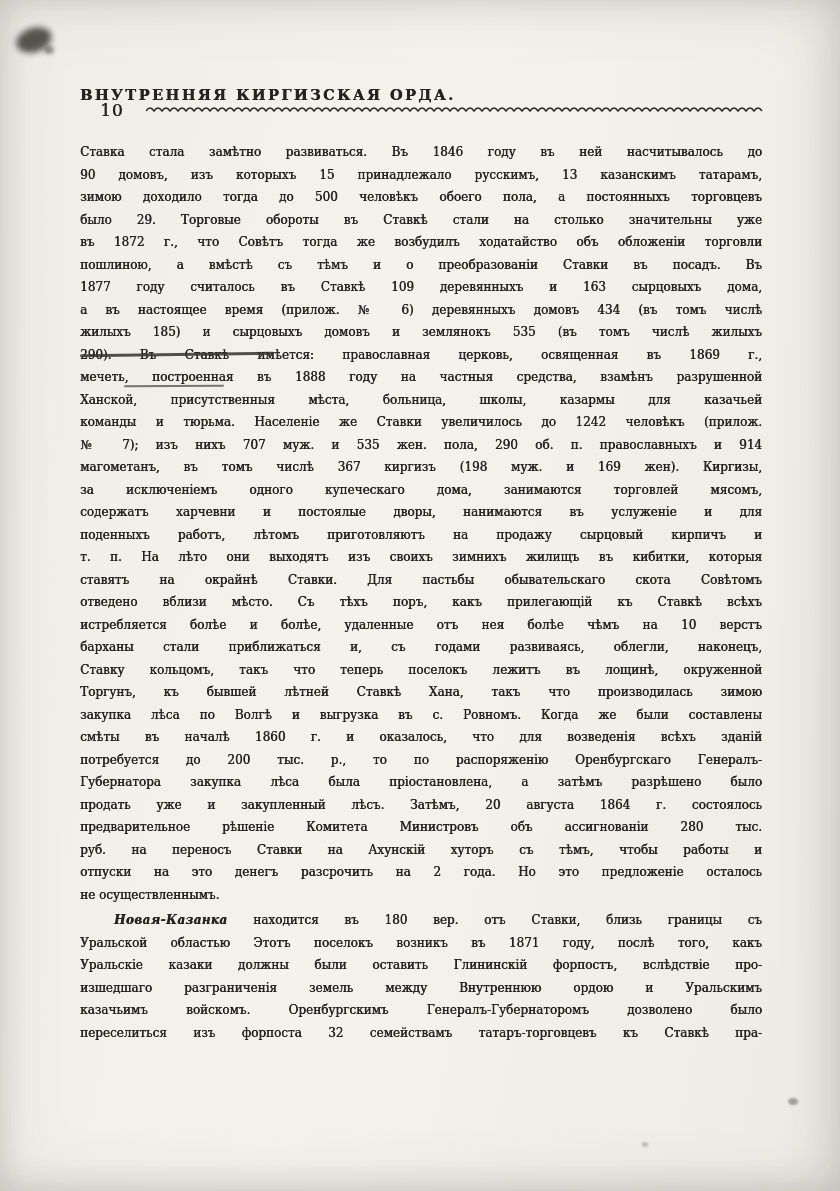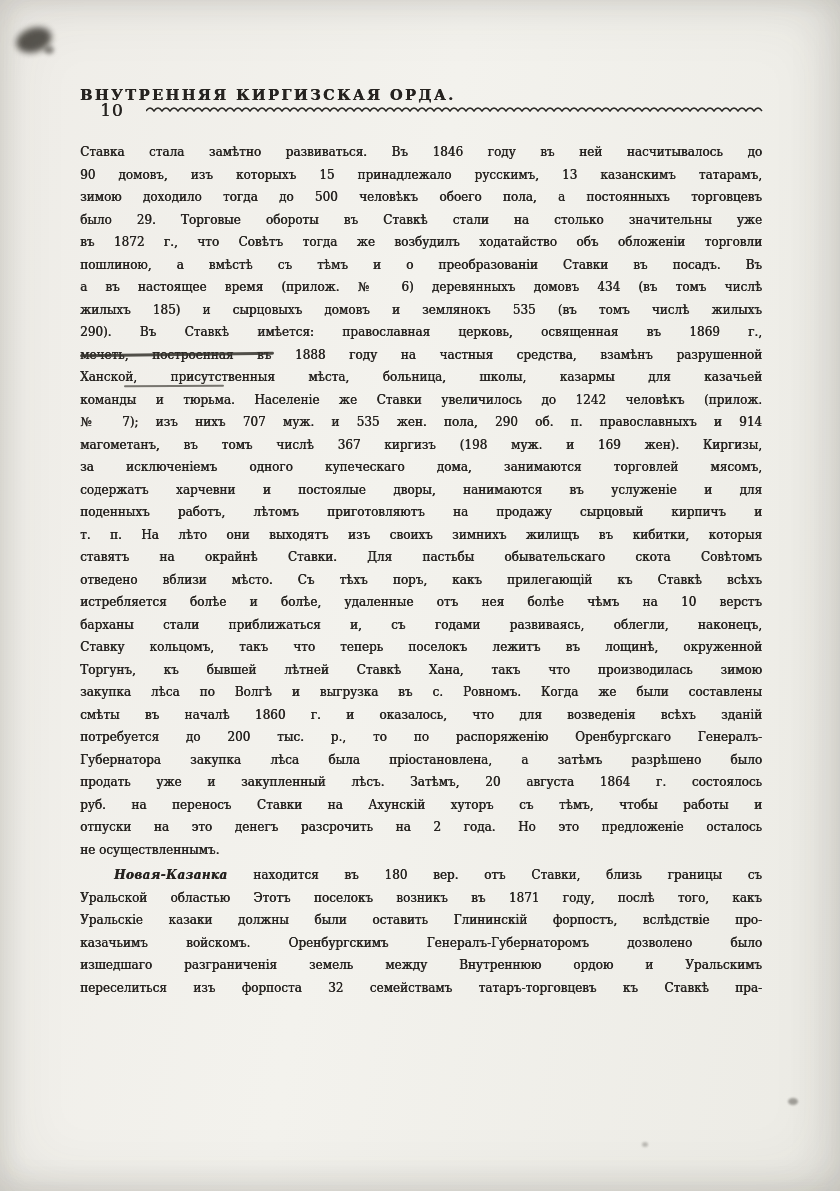--- a/index.html
+++ b/index.html
@@ -85,20 +85,21 @@
 
 
         <div class="line">зимою доходило тогда до 500 человѣкъ обоего пола, а постоянныхъ торговцевъ</div>
 
         <div class="line">было 29. Торговые обороты въ Ставкѣ стали на столько значительны уже</div>
 
         <div class="line">въ 1872 г., что Совѣтъ тогда же возбудилъ ходатайство объ обложеніи торговли</div>
 
         <div class="line">пошлиною, а вмѣстѣ съ тѣмъ и о преобразованіи Ставки въ посадъ. Въ</div>
 
+        <div class="line">1877 году считалось въ Ставкѣ 109 деревянныхъ и 163 сырцовыхъ дома,</div>
 
         <div class="line">а въ настоящее время (прилож. № 6) деревянныхъ домовъ 434 (въ томъ числѣ</div>
 
         <div class="line">жилыхъ 185) и сырцовыхъ домовъ и землянокъ 535 (въ томъ числѣ жилыхъ</div>
 
         <div class="line">290). Въ Ставкѣ имѣется: православная церковь, освященная въ 1869 г.,</div>
 
         <div class="line">мечеть, построенная въ 1888 году на частныя средства, взамѣнъ разрушенной</div>
 
         <div class="line">Ханской, присутственныя мѣста, больница, школы, казармы для казачьей</div>
@@ -133,41 +134,42 @@
         <div class="line">закупка лѣса по Волгѣ и выгрузка въ с. Ровномъ. Когда же были составлены</div>
 
         <div class="line">смѣты въ началѣ 1860 г. и оказалось, что для возведенія всѣхъ зданій</div>
 
         <div class="line">потребуется до 200 тыс. р., то по распоряженію Оренбургскаго Генералъ-</div>
 
         <div class="line">Губернатора закупка лѣса была пріостановлена, а затѣмъ разрѣшено было</div>
 
         <div class="line">продать уже и закупленный лѣсъ. Затѣмъ, 20 августа 1864 г. состоялось</div>
 
+        <div class="line">предварительное рѣшеніе Комитета Министровъ объ ассигнованіи 280 тыс.</div>
 
         <div class="line">руб. на переносъ Ставки на Ахунскій хуторъ съ тѣмъ, чтобы работы и</div>
 
         <div class="line">отпуски на это денегъ разсрочить на 2 года. Но это предложеніе осталось</div>
 
         <div class="line">не осуществленнымъ.</div>
       </div>
 
     <div class="paragraph para2">
       <div class="line indent">
         <em class="lead">Новая-Казанка</em><span> находится въ 180 вер. отъ Ставки, близь границы съ</span>
       </div>
       <div>
 
           <div class="line">Уральской областью Этотъ поселокъ возникъ въ 1871 году, послѣ того, какъ</div>
 
           <div class="line">Уральскіе казаки должны были оставить Глининскій форпостъ, вслѣдствіе про-</div>
 
+          <div class="line">изшедшаго разграниченія земель между Внутреннюю ордою и Уральскимъ</div>
+
           <div class="line">казачьимъ войскомъ. Оренбургскимъ Генералъ-Губернаторомъ дозволено было</div>
-
-          <div class="line">изшедшаго разграниченія земель между Внутреннюю ордою и Уральскимъ</div>
 
           <div class="line">переселиться изъ форпоста 32 семействамъ татаръ-торговцевъ къ Ставкѣ пра-</div>
         </div>
     </div>
 
     <div class="pen-mark strike"></div>
     <div class="pen-mark underline"></div>
   </main>
 </div>
 

